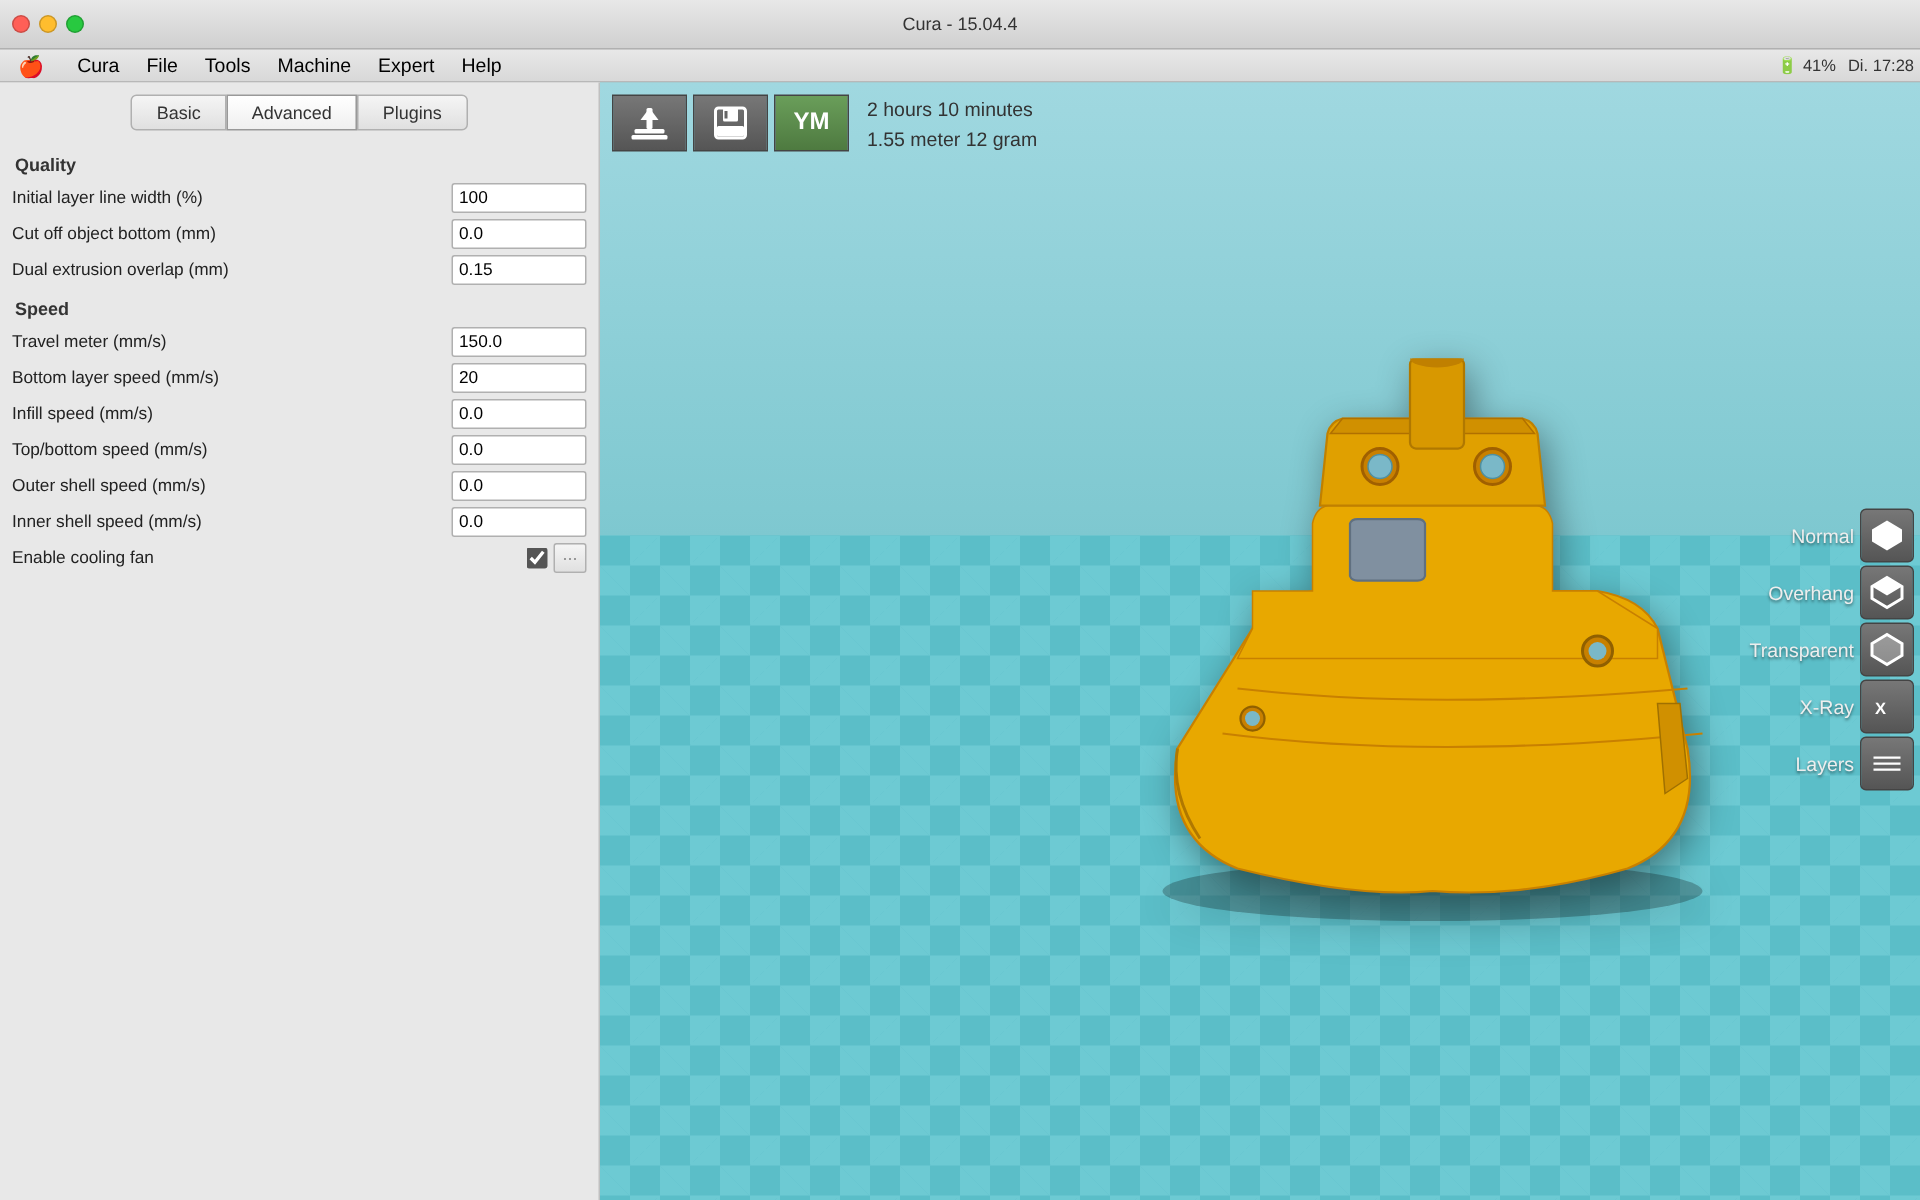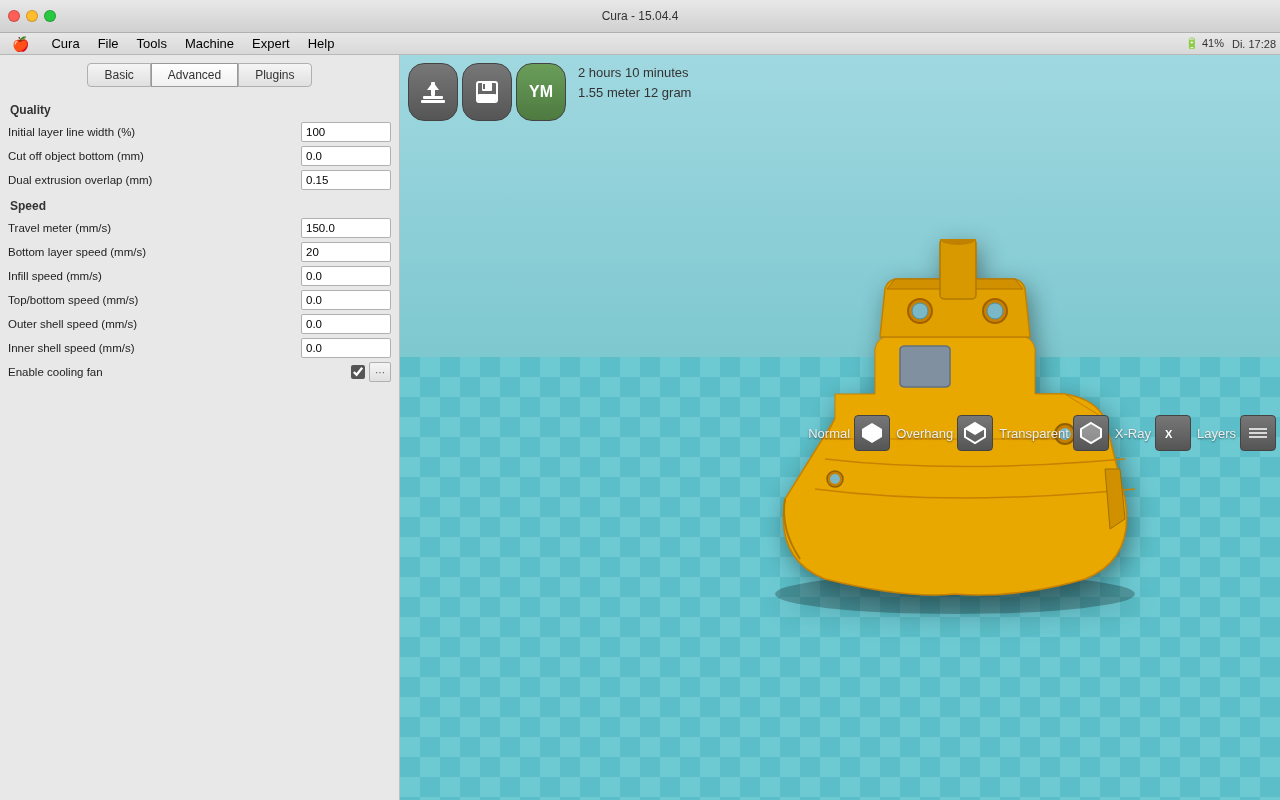--- a/index.html
+++ b/index.html
@@ -199,24 +199,24 @@
     
     .viewport-toolbar {
       position: absolute;
       top: 8px;
       left: 8px;
       display: flex;
       align-items: flex-start;
       gap: 4px;
     }
     .toolbar-btn {
-      width: 50px; height: 58px;
+      width: 50px; height: 38px;
       background: linear-gradient(to bottom, #777, #555);
       border: 1px solid #444;
-      border-radius: 16px;
+      border-radius: 0;
       display: flex;
       align-items: center;
       justify-content: center;
       cursor: pointer;
       color: white;
       font-size: 20px;
     }
     .toolbar-btn-ym {
       background: linear-gradient(to bottom, #6a9e5a, #4e7a40);
       font-weight: bold;
@@ -231,21 +231,21 @@
       line-height: 1.5;
     }
 
     
     .view-buttons {
       position: absolute;
       right: 0;
       top: 50%;
       transform: translateY(-50%);
       display: flex;
-      flex-direction: row;
+      flex-direction: column;
       gap: 2px;
     }
     .view-btn {
       display: flex;
       align-items: center;
       justify-content: flex-end;
       padding-right: 4px;
       gap: 4px;
       cursor: pointer;
       height: 36px;

